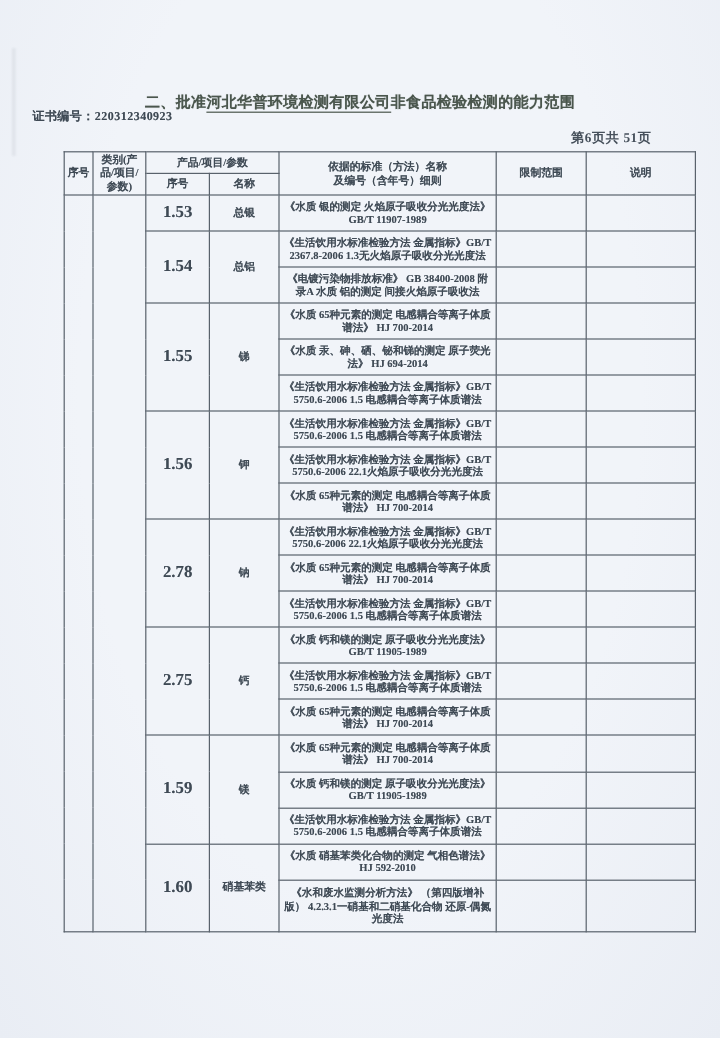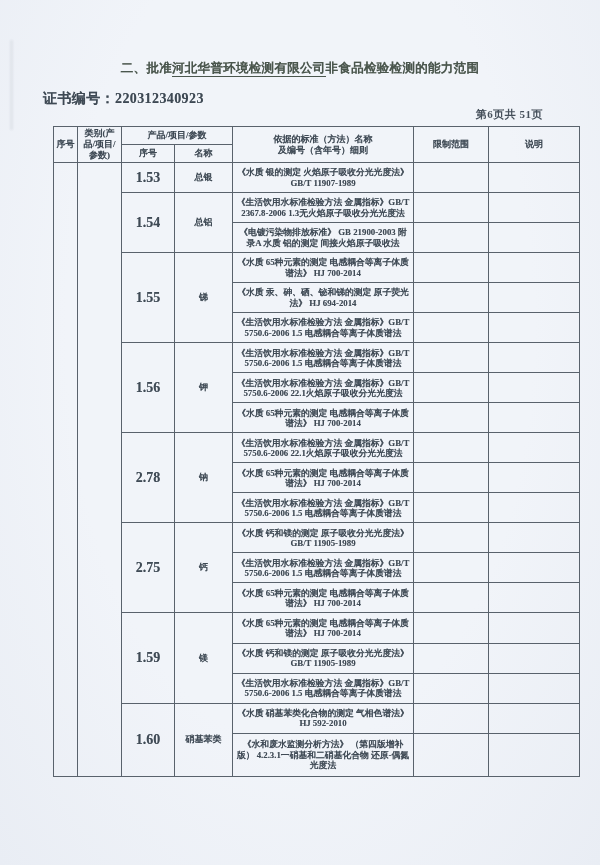--- a/index.html
+++ b/index.html
@@ -13,38 +13,37 @@
     margin:0 auto;
     background:radial-gradient(ellipse at 50% 38%, #f1f4f9 55%, #e9edf4 100%);
     overflow:hidden;
     color:#414c58;
   }
   .scan-edge{
     position:absolute;left:10px;top:40px;width:3px;height:90px;
     background:#c7ccd4;opacity:.35;filter:blur(1px);
   }
   .doc-title{
-    position:absolute;top:60px;left:0;width:100%;
+    position:absolute;top:77px;left:0;width:100%;
     text-align:center;
     font-size:12.5px;font-weight:bold;
     color:#4a564d;
     letter-spacing:.3px;
     text-shadow:0 0 .6px rgba(74,86,77,.55);
   }
   .doc-title .underlined{
     border-bottom:1.2px solid #4a564d;
     padding-bottom:1px;
   }
   .meta-line{
     position:absolute;left:27px;
-    font-size:14px;font-weight:bold;
+    font-size:10px;font-weight:bold;
     color:#3e4954;
     letter-spacing:.4px;
     text-shadow:0 0 .5px rgba(62,73,84,.5);
-    margin-left:16px;
   }
   .cert-line{top:90px;}
   .addr-line{top:108px;}
   .page-indicator{
     position:absolute;top:107px;right:57px;
     font-size:11px;font-weight:bold;color:#46505b;
     letter-spacing:.5px;
   }
   table.cap-table{
     position:absolute;left:53px;top:126px;
@@ -135,21 +134,21 @@
           <td class="c-note"></td>
         </tr>
         <tr>
           <td class="c-no" rowspan="2">1.54</td>
           <td class="c-name" rowspan="2">总铝</td>
           <td class="c-method">《生活饮用水标准检验方法 金属指标》GB/T 2367.8-2006 1.3无火焰原子吸收分光光度法</td>
           <td class="c-limit"></td>
           <td class="c-note"></td>
         </tr>
         <tr>
-          <td class="c-method">《电镀污染物排放标准》 GB 21900-2003 附录A 水质 铝的测定 间接火焰原子吸收法</td>
+          <td class="c-method">《电镀污染物排放标准》 GB 38400-2008 附录A 水质 铝的测定 间接火焰原子吸收法</td>
           <td class="c-limit"></td>
           <td class="c-note"></td>
         </tr>
         <tr>
           <td class="c-no" rowspan="3">1.55</td>
           <td class="c-name" rowspan="3">锑</td>
           <td class="c-method">《水质 65种元素的测定 电感耦合等离子体质谱法》 HJ 700-2014</td>
           <td class="c-limit"></td>
           <td class="c-note"></td>
         </tr>

